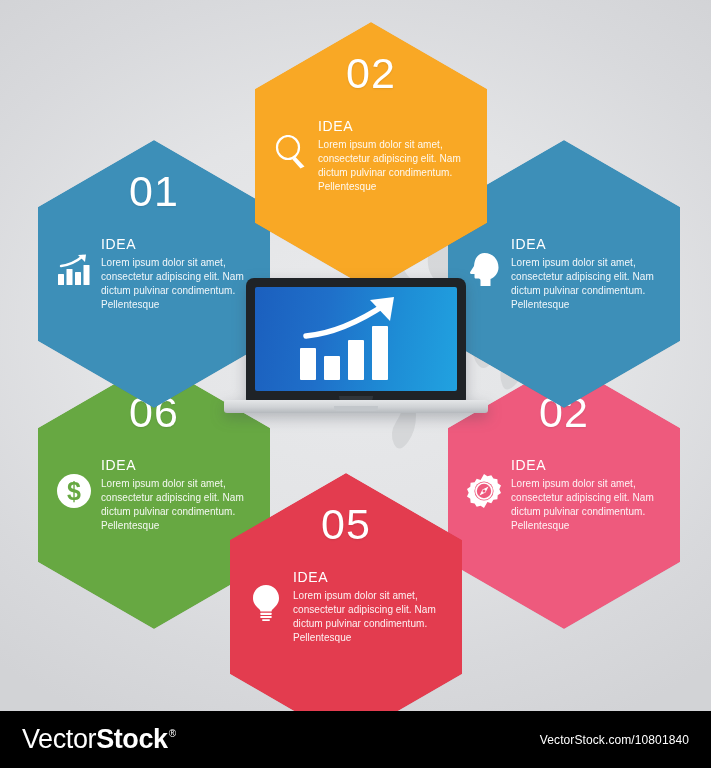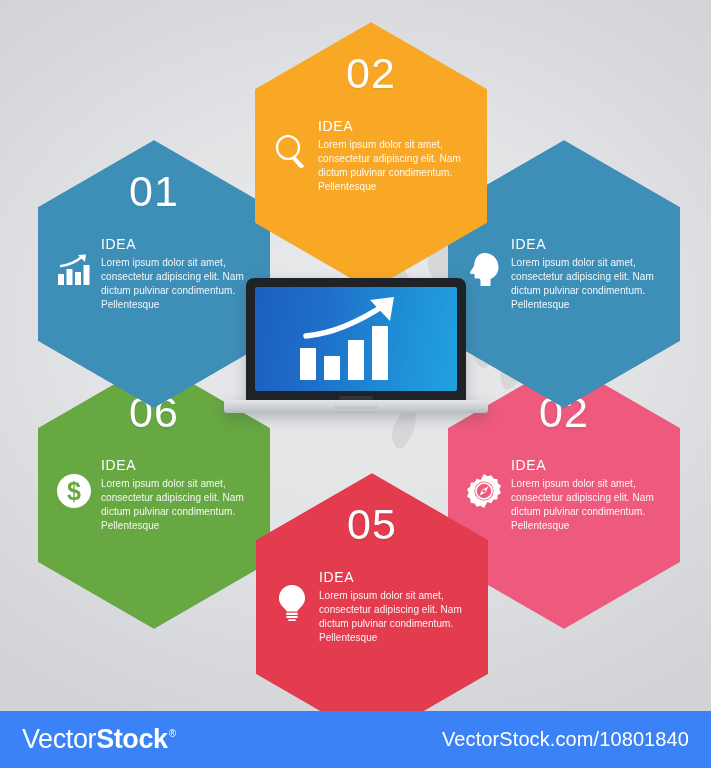--- a/index.html
+++ b/index.html
@@ -53,21 +53,21 @@
     position:absolute;
     inset:0;
     clip-path:polygon(50% 0%, 100% 25%, 100% 75%, 50% 100%, 0% 75%, 0% 25%);
   }
 
   
   .hex.p1 { left:38px;  top:140px;padding-left:38px; }
   .hex.p2 { left:255px; top:22px;  }
   .hex.p3 { left:448px; top:140px; }
   .hex.p4 { left:448px; top:361px; }
-  .hex.p5 { left:256px; top:473px; }
+  .hex.p5 { left:230px; top:473px; }
   .hex.p6 { left:38px;  top:361px;padding-left:20px; }
 
   
   .hex.p1 { z-index:6; }
   .hex.p3 { z-index:6; }
   .hex.p4 { z-index:5; }
   .hex.p6 { z-index:5; }
   .hex.p2 { z-index:8; }
   .hex.p5 { z-index:8; }
 
@@ -176,42 +176,42 @@
     width:44px; height:5px;
     background:#c2c6ca;
     border-radius:0 0 4px 4px;
   }
 
   
   #footer {
     position:absolute;
     left:0; top:711px;
     width:711px; height:57px;
-    background:#3b82f6;
+    background:#000000;
     display:flex;
     align-items:center;
     justify-content:space-between;
     padding:0 22px;
   }
 
   #brand {
     display:flex;
     align-items:baseline;
     color:#ffffff;
     font-size:27px;
     letter-spacing:-0.4px;
     line-height:1;
   }
   #brand .light { font-weight:300; }
   #brand .bold  { font-weight:700;text-align:right; }
   #brand .reg   { font-size:10px; position:relative; top:-11px; margin-left:1px; font-weight:400; }
 
   #wm-url {
     color:#ffffff;
-    font-size:20px;
+    font-size:12px;
     letter-spacing:0.1px;
   }
 </style>
 </head>
 <body>
 
 <div id="stage">
 
   <div id="canvas">
 

